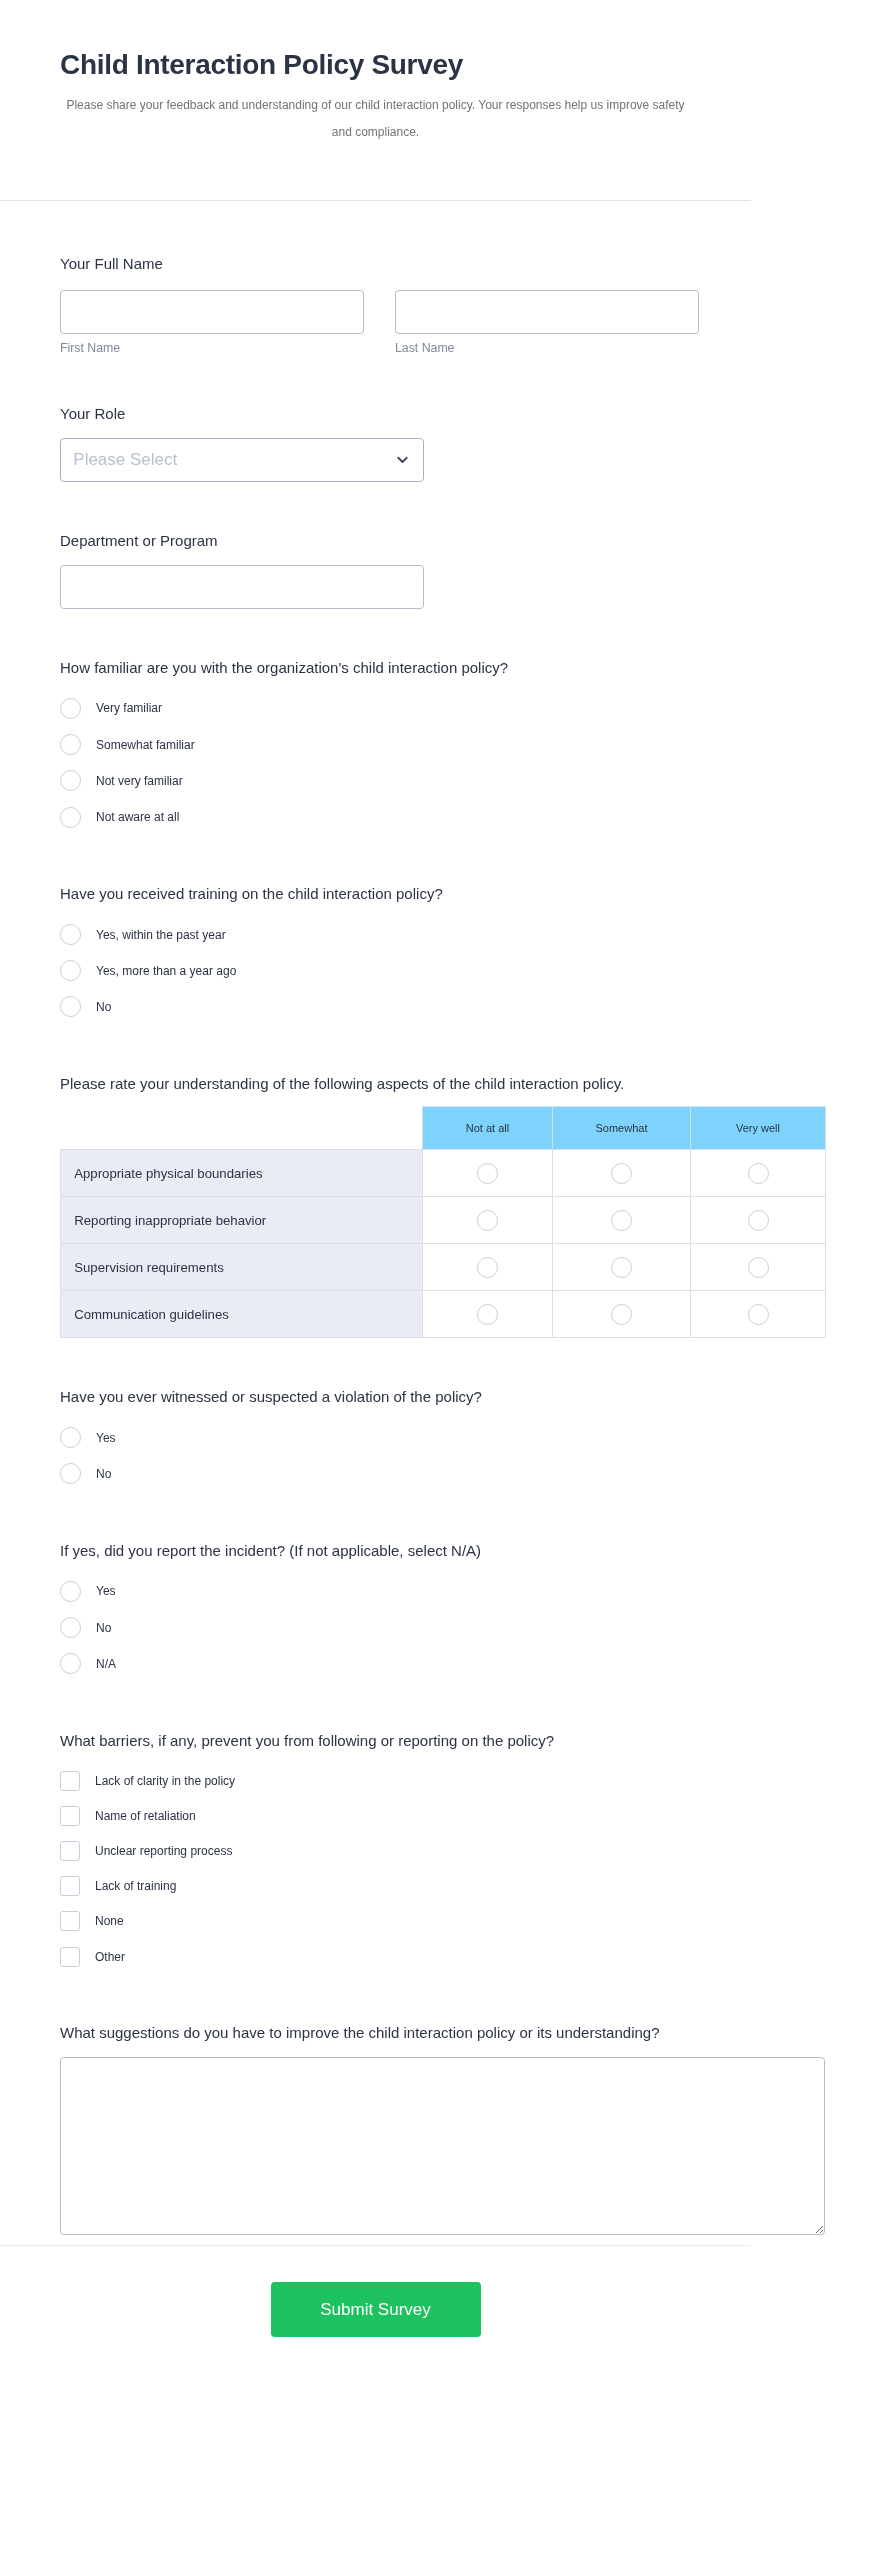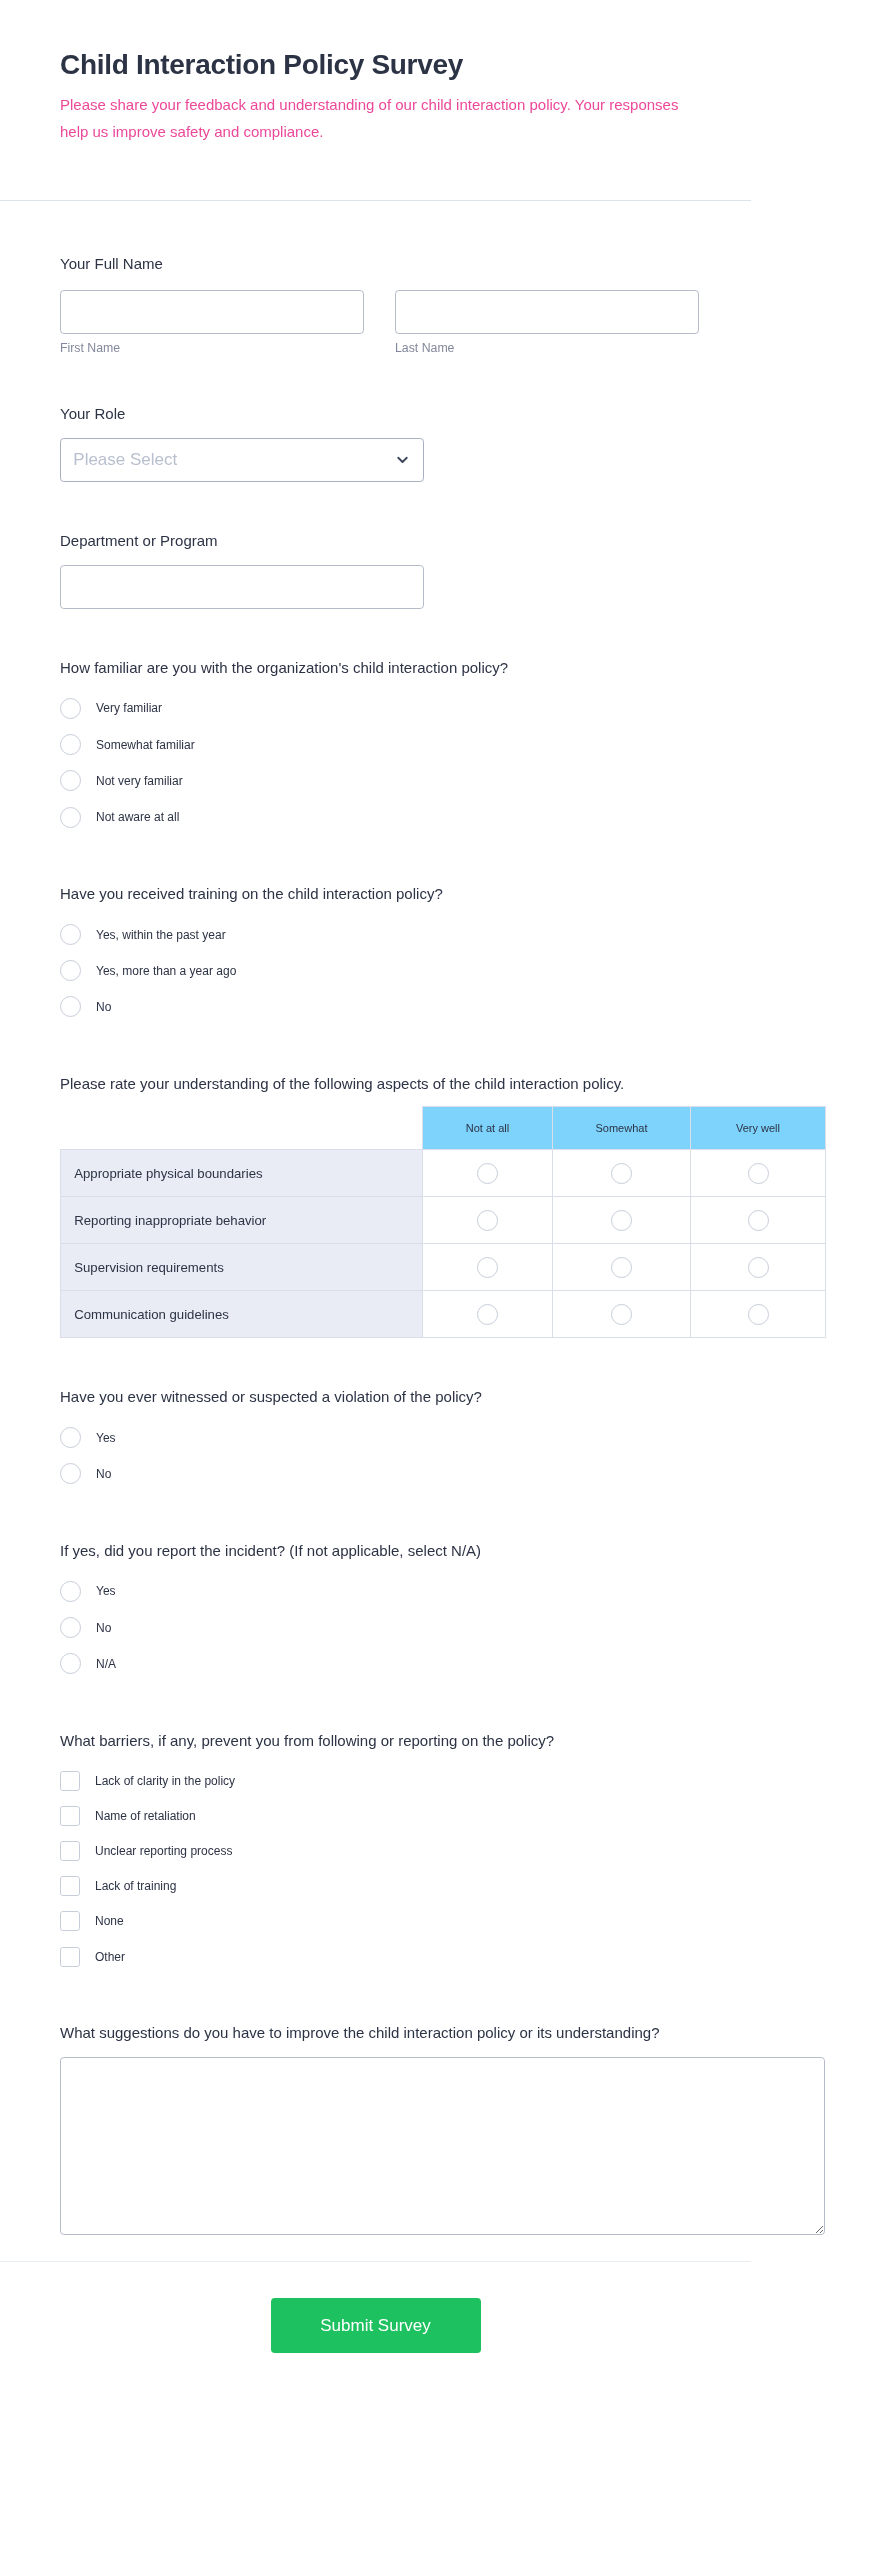--- a/index.html
+++ b/index.html
@@ -7,21 +7,21 @@
   body {
     width:879px; min-height:2576px;
     font-family:"Liberation Sans", sans-serif;
     color:#2c3345;
   }
   .page { width:751px; min-height:2576px; background:#fff; }
 
   
   .form-header { padding:49px 60px 55px 60px; border-bottom:0.9px solid #dde3eb; }
   .form-title { font-size:28px; font-weight:700; color:#2c3345; letter-spacing:-0.3px; }
-  .form-subtitle { margin-top:11.3px; font-size:15px; line-height:26.4px; color:#ec4899; max-width:737px; }
+  .form-subtitle { margin-top:11.3px; font-size:12px; line-height:26.4px; color:#737373; max-width:737px;text-align:center; }
 
   
   .form-body { padding:51px 52px 0 60px; }
   .question { margin-top:47px; }
   .question:first-child { margin-top:0; }
   .q-label { font-size:15px; font-weight:500; color:#2c3345; line-height:23px; max-width:746px; display:block; }
   .q-label.narrow { max-width:680px; }
 
   
   .text-input {
@@ -84,21 +84,21 @@
   
   .suggestions-textarea {
     margin-top:13.2px; width:765px; height:178px;
     border:0.9px solid #b5bbc9; border-radius:3.8px;
     font-family:"Liberation Sans", sans-serif; font-size:15px; color:#2c3345;
     padding:9.4px 11.3px; resize:vertical; outline:none;
   }
 
   
   .submit-bar {
-    margin-top:23px; border-top:0.9px solid #e8edf2;
+    margin-top:7px; border-top:0.9px solid #e8edf2;
     padding:36px 0 48px 0; text-align:center;
   }
   .submit-button {
     width:210px; height:55px; background:#1ec15f; color:#ffffff;
     border:none; border-radius:3.8px; font-family:"Liberation Sans", sans-serif;
     font-size:17px; font-weight:500; cursor:pointer;
   }
 </style>
 </head>
 <body>

